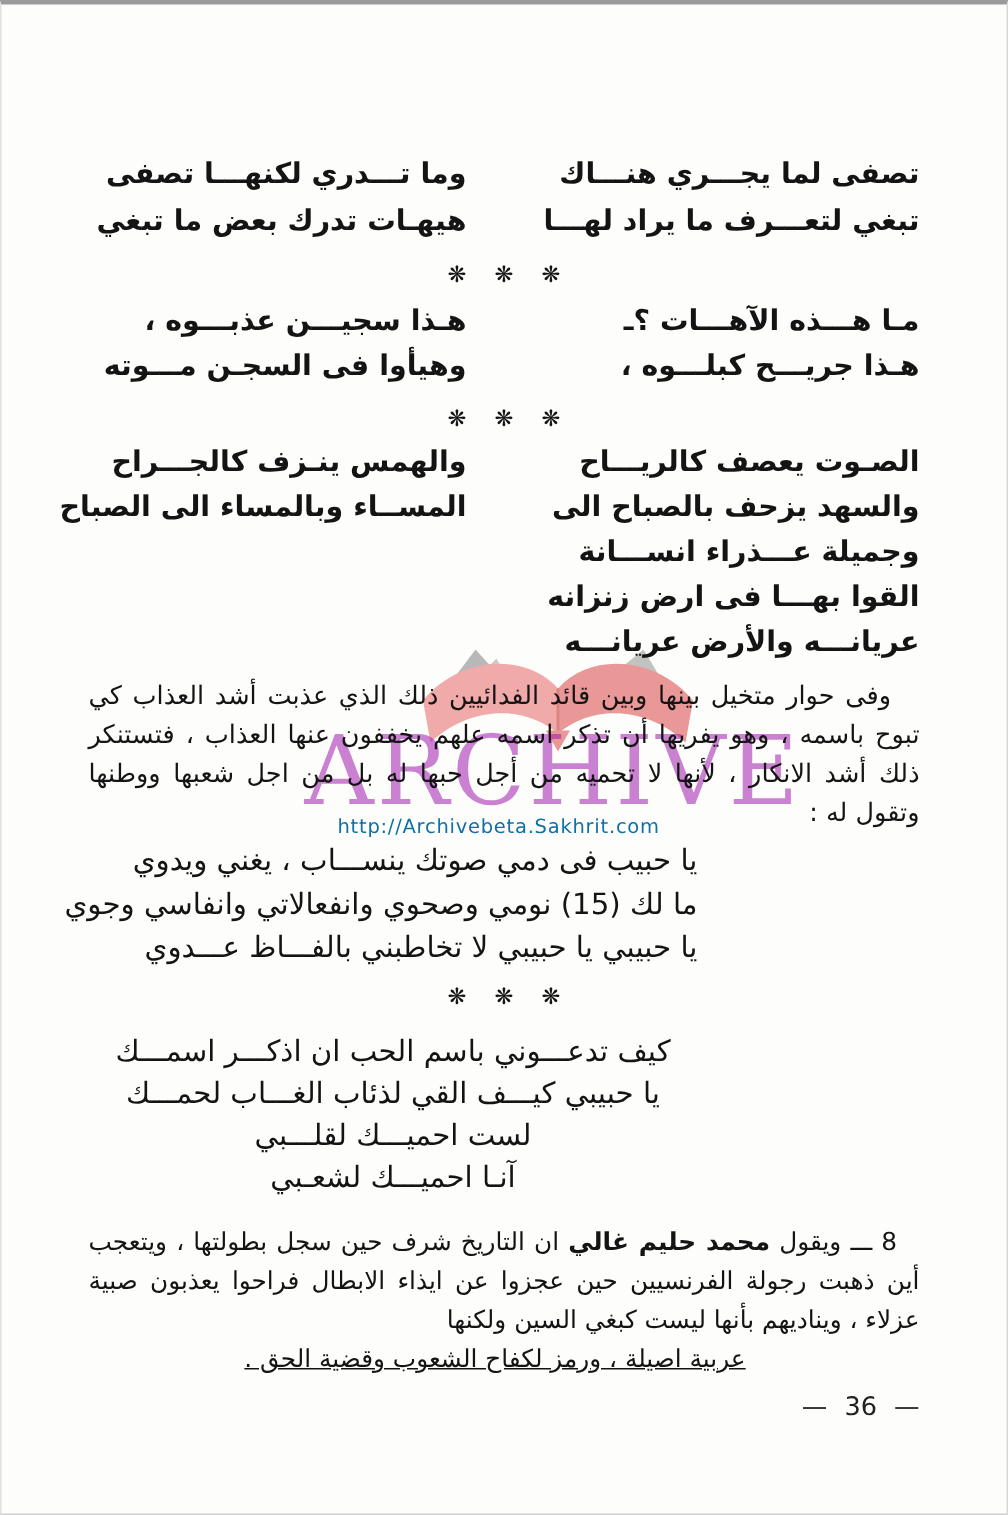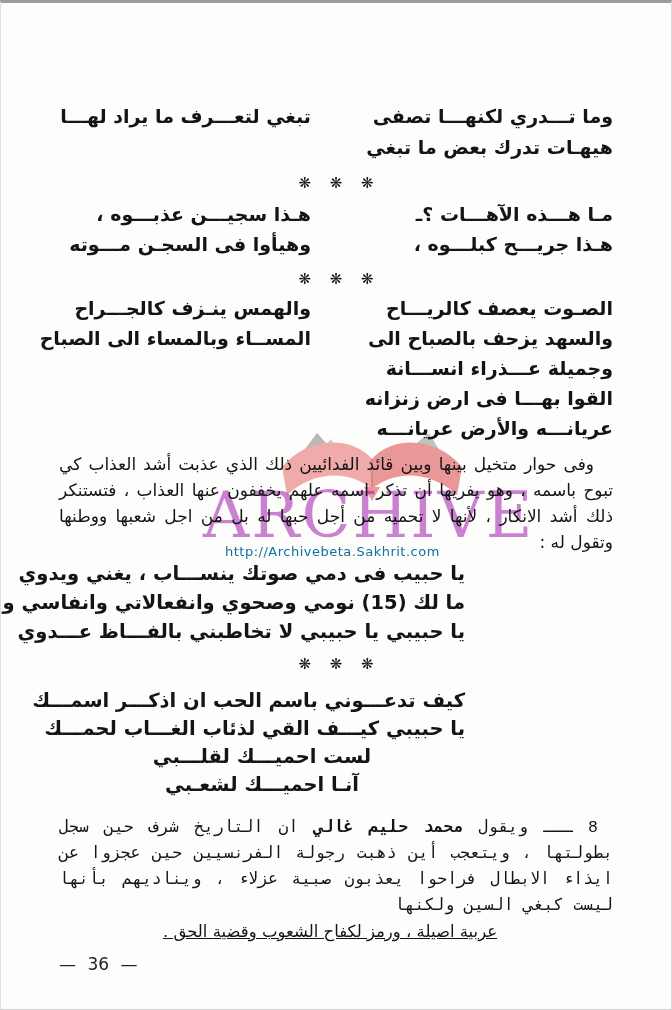--- a/index.html
+++ b/index.html
@@ -51,38 +51,38 @@
   .stars.third{margin:8px 0 2px;}
   .prose{
     direction:rtl;text-align:justify;
     font-size:17px;line-height:26px;
     margin-top:8px;
     text-indent:19px;
   }
   .verse-group{
     direction:rtl;text-align:right;
     padding-left:0;padding-right:148px;
-    font-weight:bold;font-size:19.5px;line-height:29px;
+    font-weight:normal;font-size:19.5px;line-height:29px;
     margin-top:4px;white-space:nowrap;overflow:visible;
   }
   .verse-group.second{line-height:28px;margin-top:13px;text-align:center;}
   .footnote{
     direction:rtl;text-align:justify;
     font-size:16.5px;line-height:26px;
-    margin-top:16px;text-indent:15px;font-family:Liberation Mono, monospace;
+    margin-top:16px;text-indent:15px;
   }
   .footnote .fn-author{font-weight:bold;}
   .footnote-last{
     direction:rtl;text-align:center;
     font-size:16.5px;line-height:26px;
     margin-left:-12px;
     text-decoration:underline;
   }
   .page-number{
-    direction:ltr;text-align:left;
+    direction:ltr;text-align:right;
     margin-top:8px;font-size:17px;line-height:22px;color:#222;
     word-spacing:6px;
   }
 </style>
 </head>
 <body>
 
 <div class="watermark">
   <svg class="wm-logo" viewBox="0 0 190 78" xmlns="http://www.w3.org/2000/svg">
     <polygon points="16,38 40,6 60,28" fill="#b3b3b3"></polygon>
@@ -93,20 +93,21 @@
     <path d="M95,32 L95,62" stroke="#d97b7b" stroke-width="2"></path>
     <polygon points="87,60 95,74 103,60" fill="#e98f8f"></polygon>
   </svg>
   <div class="wm-brand">ARCHIVE</div>
   <div class="wm-url">http://Archivebeta.Sakhrit.com</div>
 </div>
 
 <div class="content" dir="rtl">
 
   <div class="couplets sec1">
+    <div class="hemistich">تصفى لما يجـــري هنـــاك</div>
     <div class="hemistich">وما تـــدري لكنهـــا تصفى</div>
     <div class="hemistich">تبغي لتعـــرف ما يراد لهـــا</div>
     <div class="hemistich">هيهـات تدرك بعض ما تبغي</div>
   </div>
 
   <div class="stars">❋ ❋ ❋</div>
 
   <div class="couplets sec2">
     <div class="hemistich">مـا هـــذه الآهـــات ؟ـ</div>
     <div class="hemistich">هـذا سجيـــن عذبـــوه ،</div>

